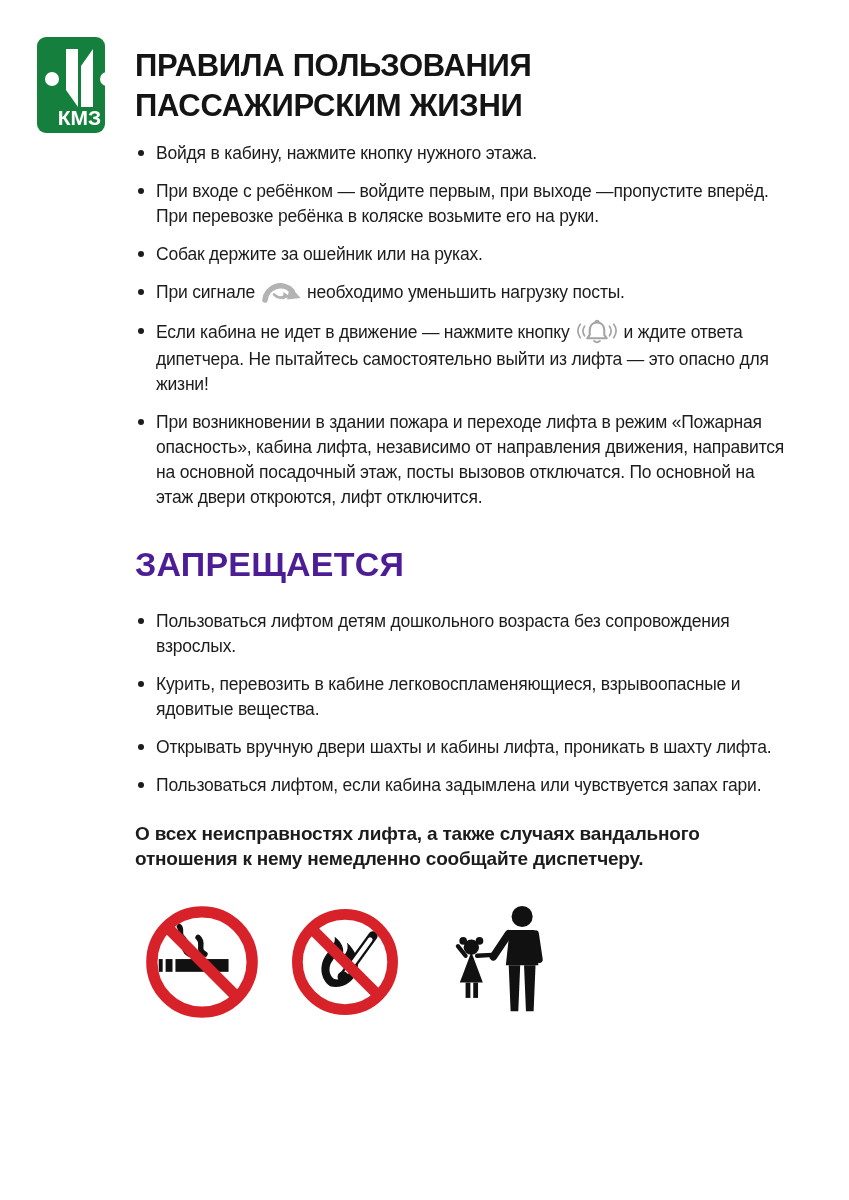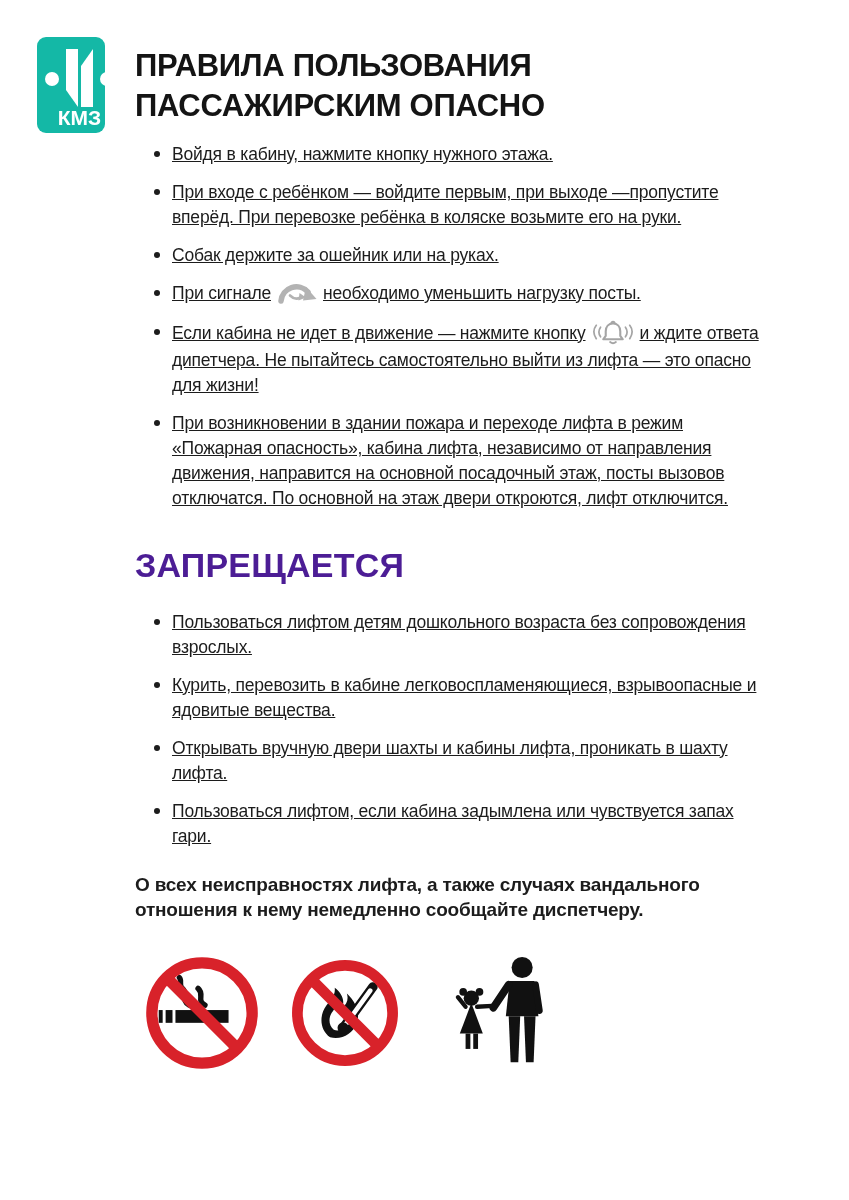--- a/index.html
+++ b/index.html
@@ -10,33 +10,33 @@
     background:#ffffff;
     overflow:hidden;
     font-family:"Liberation Sans","DejaVu Sans",sans-serif;
     color:#1c1c1c;
     padding:46px 56px 0 135px;
   }
   
   .logo {
     position:absolute; left:37px; top:37px;
     width:68px; height:96px;
-    background:#14b8a6;
+    background:#15803d;
     border-radius:9px;
   }
   .logo svg { display:block; width:85px; height:96px; }
   h1.title {
     margin:0 0 15px 0;
     font-size:31px; line-height:40px;
     font-weight:700; letter-spacing:-0.3px;
     color:#141414;
   }
   h1.title span { display:block; }
   
-  ul.rules, ul.banned { list-style:none; margin:16px; padding:0;text-decoration:underline; }
+  ul.rules, ul.banned { list-style:none; margin:0; padding:0; }
   ul.rules li, ul.banned li {
     position:relative;
     padding-left:21px;
     margin-bottom:13px;
     font-size:17.5px; line-height:25px;
     letter-spacing:-0.2px;
   }
   ul.rules li::before, ul.banned li::before {
     content:"";
     position:absolute; left:3px; top:9px;
@@ -78,21 +78,21 @@
       <circle cx="15" cy="42" r="7" fill="#fff"></circle>
       <circle cx="70" cy="42" r="7" fill="#fff"></circle>
       <path d="M29 12 h12 v58 l-12 -17 z" fill="#fff"></path>
       <path d="M44 29 l12 -17 v58 h-12 z" fill="#fff"></path>
       <text x="42.5" y="88" text-anchor="middle" font-size="21" font-weight="bold" font-family="Liberation Sans, sans-serif" fill="#ffffff">КМЗ</text>
     </svg>
   </div>
 
   <h1 class="title">
     <span>ПРАВИЛА ПОЛЬЗОВАНИЯ</span>
-    <span>ПАССАЖИРСКИМ ОПАСНО</span>
+    <span>ПАССАЖИРСКИМ ЖИЗНИ</span>
   </h1>
 
   <ul class="rules">
     <li>
       <span>Войдя в кабину, нажмите кнопку нужного этажа.</span>
     </li>
     <li>
       <span>При входе с ребёнком — войдите первым, при выходе —пропустите вперёд. При перевозке ребёнка в коляске возьмите его на руки.</span>
     </li>
     <li>

